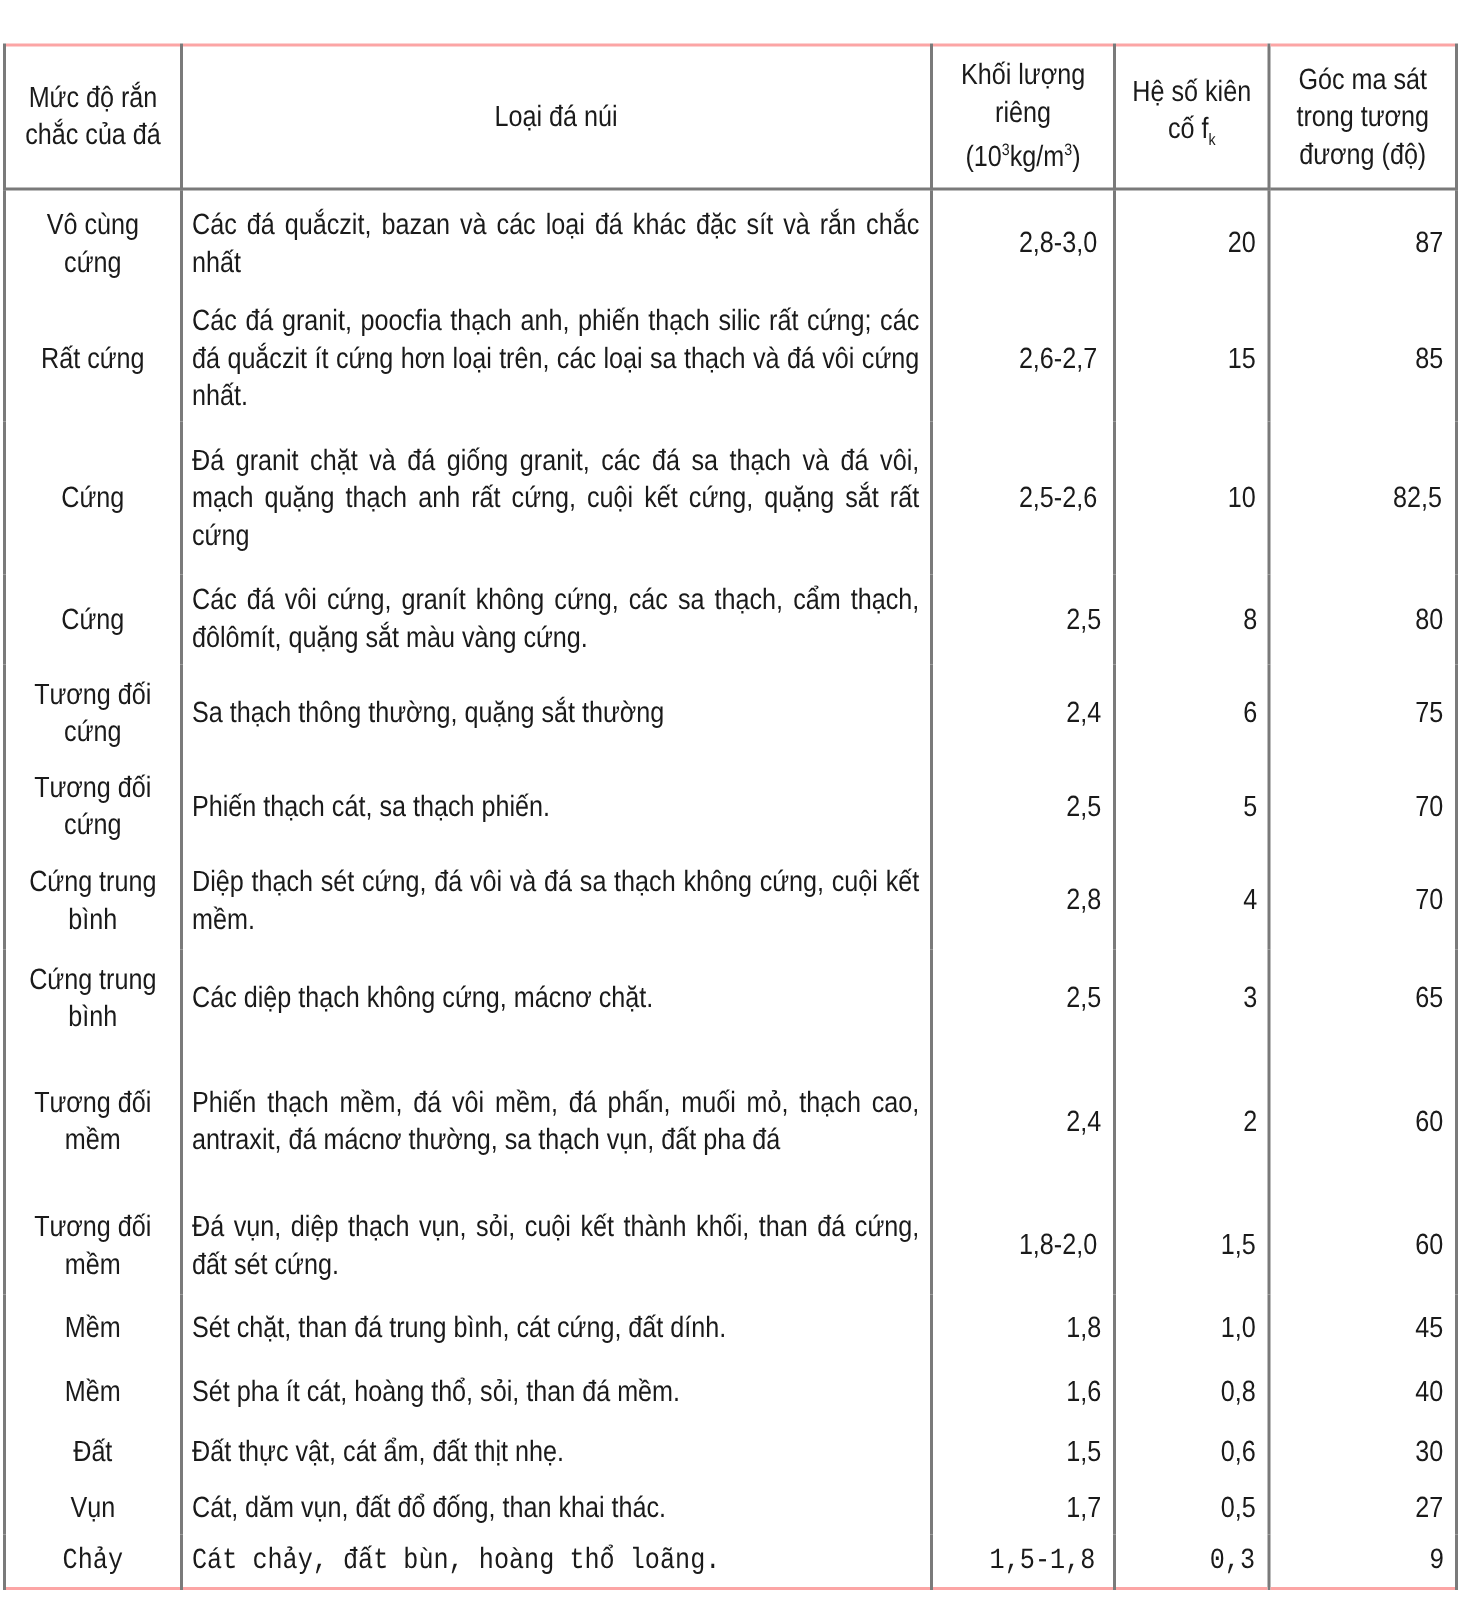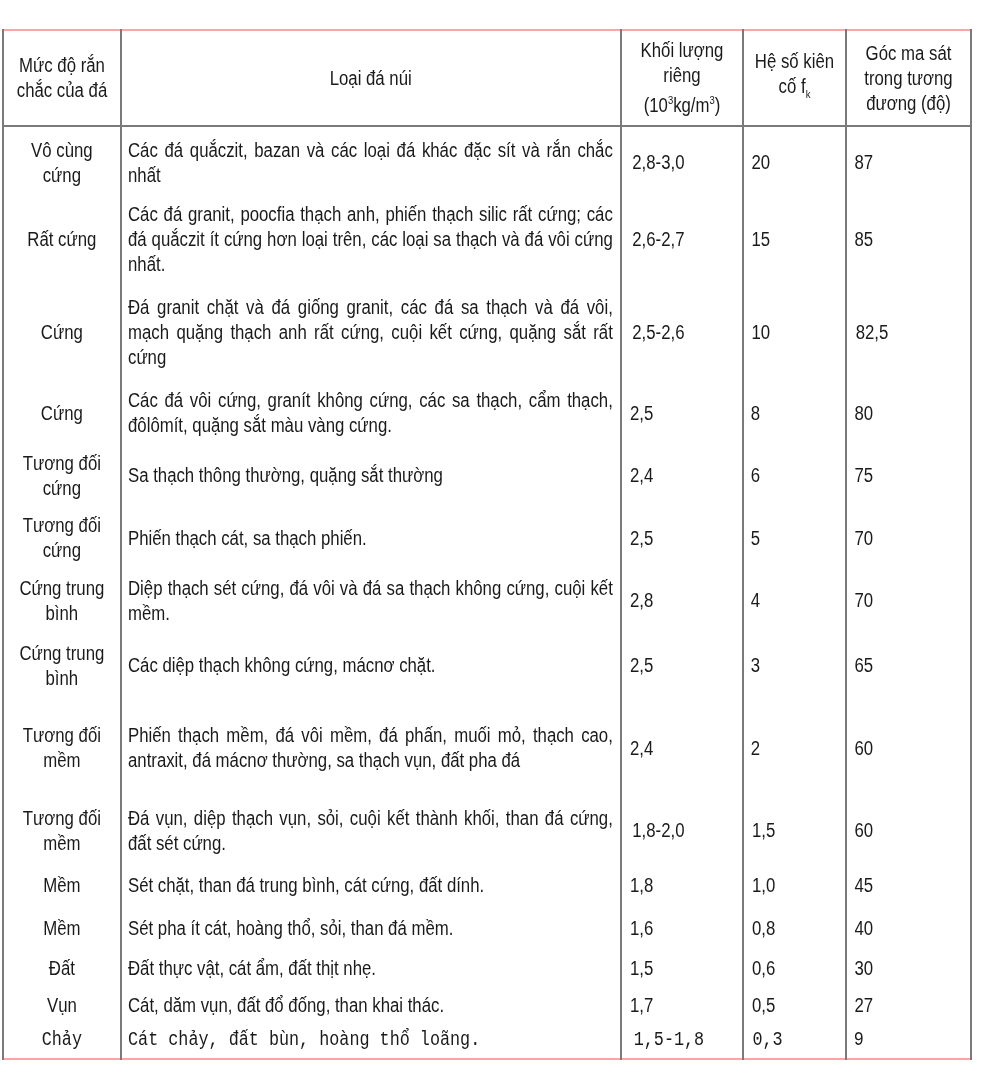--- a/index.html
+++ b/index.html
@@ -14,21 +14,21 @@
   table.rock col.c2 { width:500px; }
   table.rock col.c3 { width:122px; }
   table.rock col.c4 { width:103px; }
   table.rock col.c5 { width:125px; }
   th, td { border-left:2px solid #7a7a7a; border-right:2px solid #7a7a7a;
            font-size:19.5px; line-height:25px; font-weight:normal; vertical-align:middle; }
   th { border-bottom:2px solid #7a7a7a; text-align:center; padding:2px 4px; height:90px; }
   td { padding:1px 6px; }
   td.level { text-align:center; }
   td.desc { text-align:justify; text-align-last:left; }
-  td.num { text-align:left; }
+  td.num { text-align:right; }
   .narrow { display:inline-block; transform:scaleX(0.86); transform-origin:left center; width:116%; }
   .narrow-c { display:inline-block; transform:scaleX(0.86); transform-origin:center center; }
   sub, sup { font-size:11px; }
 </style>
 </head>
 <body>
 
 <div class="caption"></div>
 
 <table class="rock">

